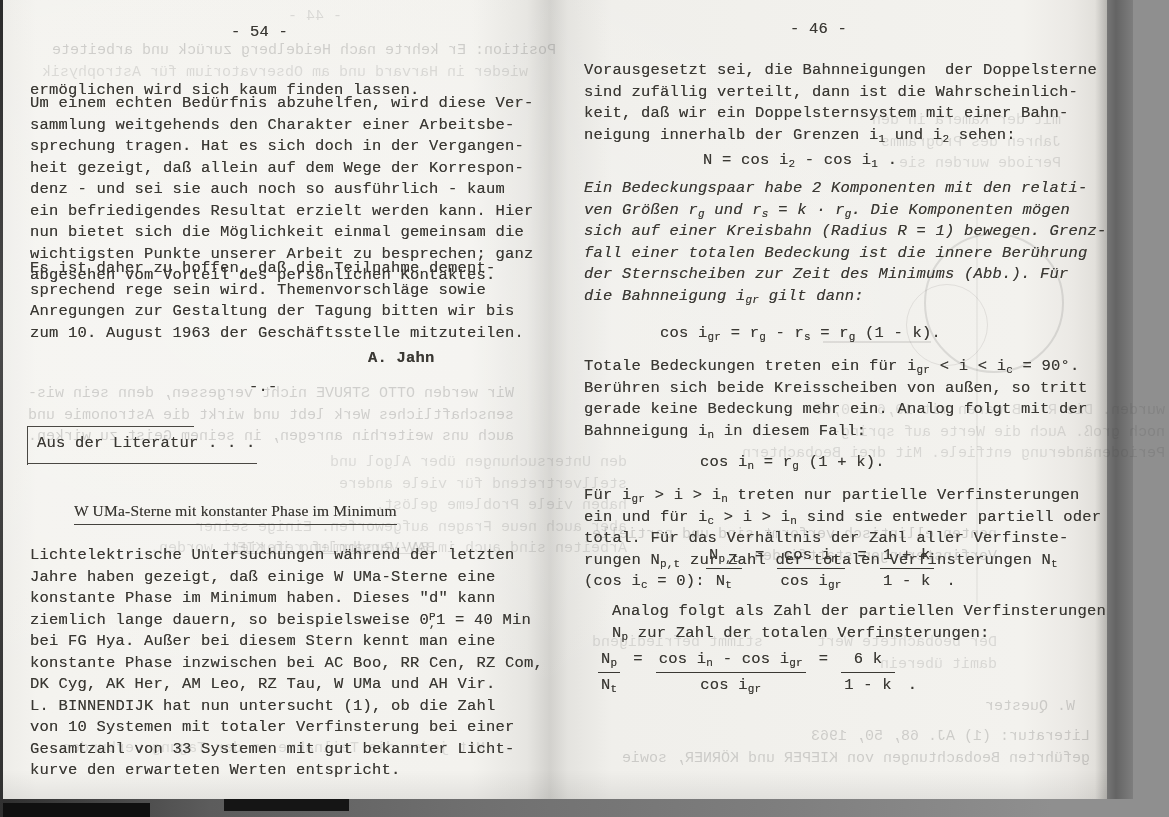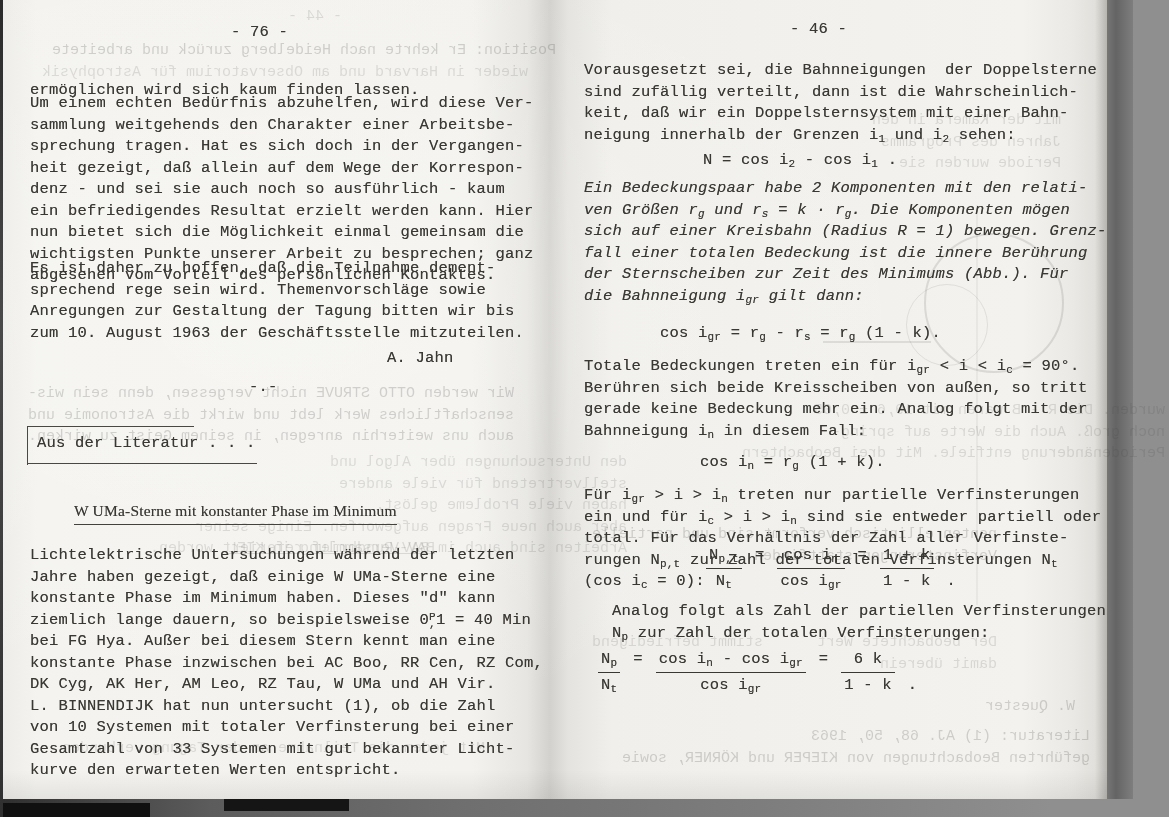--- a/index.html
+++ b/index.html
@@ -93,40 +93,40 @@
   <div class="ghost" style="left:592px;top:632px;">Der beobachtete Wert      stimmt befriedigend
 damit überein</div>
   <div class="ghost strong" style="left:985px;top:696px;">W. Quester</div>
   <div class="ghost strong" style="left:622px;top:726px;">Literatur: (1) AJ. 68, 50, 1963
 geführten Beobachtungen von KIEPER und KÖRNER, sowie</div>
 
   <div class="gcircle gc1"></div>
   <div class="gcircle gc2"></div>
   <div class="gline"></div>
 
-  <div class="tx" style="left:231px;top:22px;">- 76 -</div>
+  <div class="tx" style="left:231px;top:22px;">- 54 -</div>
 
   <div class="tx" style="left:30px;top:64px;margin-top:16px;">ermöglichen wird sich kaum finden lassen.</div>
 
   <div class="tx" style="left:30px;top:93px;">Um einem echten Bedürfnis abzuhelfen, wird diese Ver-
 sammlung weitgehends den Charakter einer Arbeitsbe-
 sprechung tragen. Hat es sich doch in der Vergangen-
 heit gezeigt, daß allein auf dem Wege der Korrespon-
 denz - und sei sie auch noch so ausführlich - kaum
 ein befriedigendes Resultat erzielt werden kann. Hier
 nun bietet sich die Möglichkeit einmal gemeinsam die
 wichtigsten Punkte unserer Arbeit zu besprechen; ganz
 abgesehen vom Vorteil des persönlichen Kontaktes.</div>
 
   <div class="tx" style="left:30px;top:258px;">Es ist daher zu hoffen, daß die Teilnahme dement-
 sprechend rege sein wird. Themenvorschläge sowie
 Anregungen zur Gestaltung der Tagung bitten wir bis
 zum 10. August 1963 der Geschäftsstelle mitzuteilen.</div>
 
-  <div class="tx" style="left:387px;top:348px;">A. Jahn</div>
+  <div class="tx" style="left:368px;top:348px;font-weight:bold;">A. Jahn</div>
 
   <div class="tx" style="left:249px;top:377px;">-.-</div>
 
   <div class="lit-top"></div>
   <div class="lit-left"></div>
   <div class="tx" style="left:37px;top:433px;">Aus der Literatur . . .</div>
   <div class="lit-bottom"></div>
 
   <div class="tx underlined" style="left:74px;top:500px;font-family:Liberation Serif, serif;">W UMa-Sterne mit konstanter Phase im Minimum</div>
 

